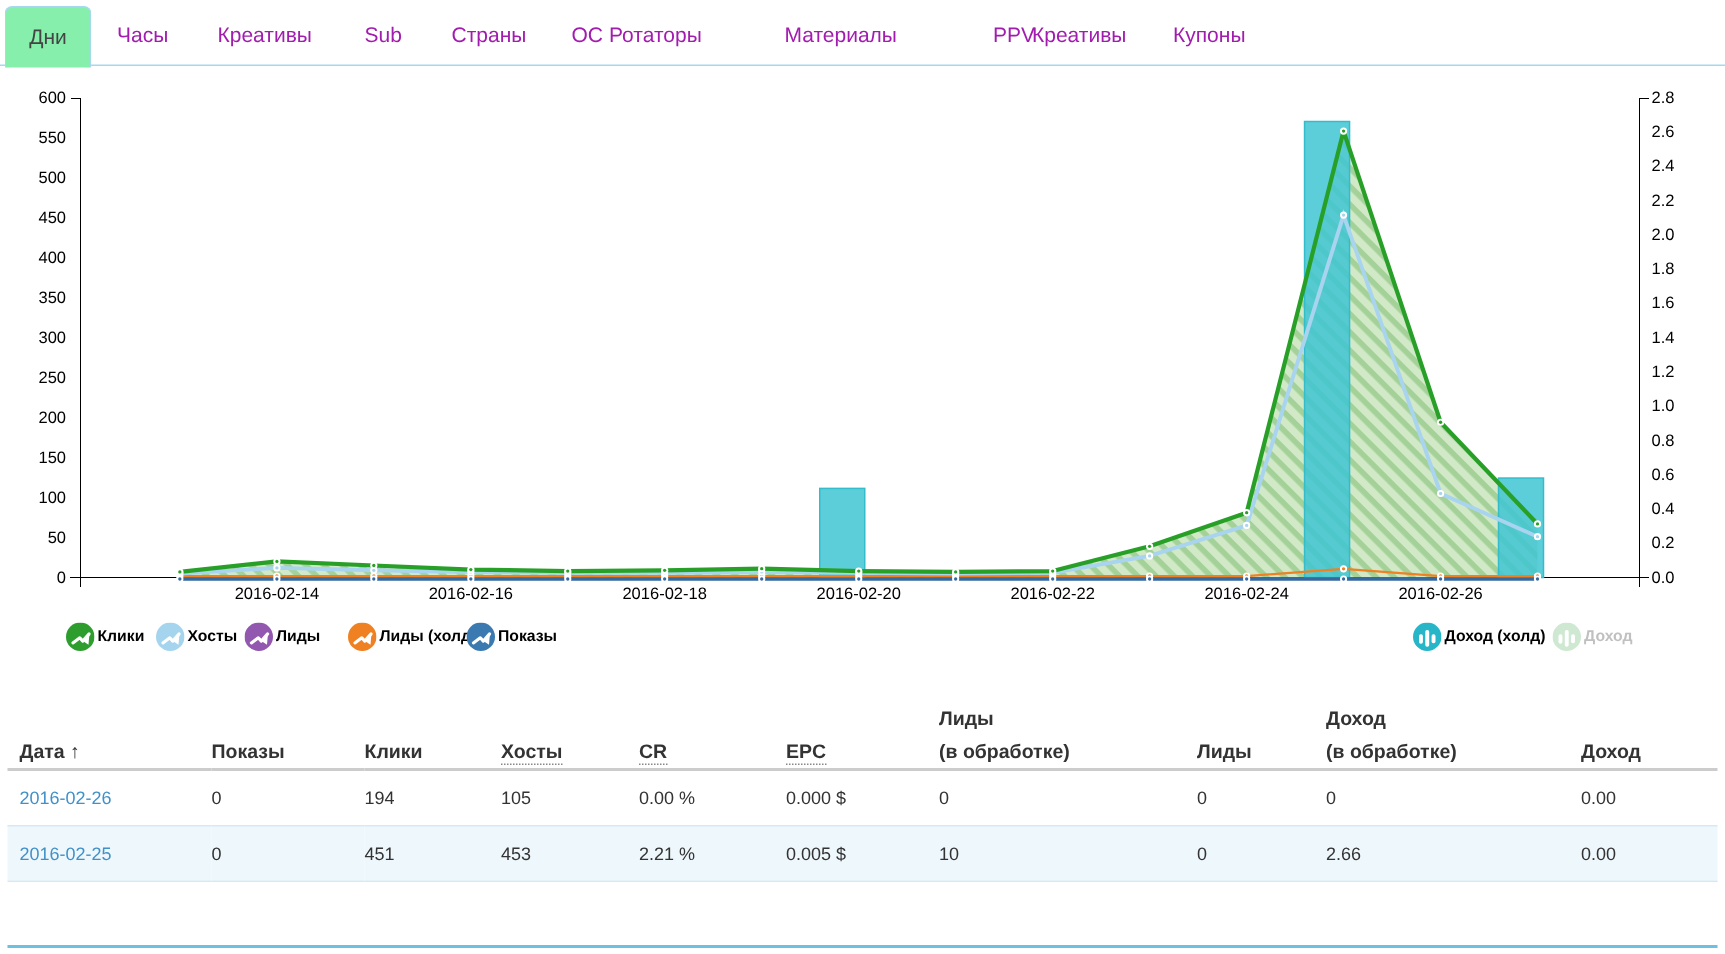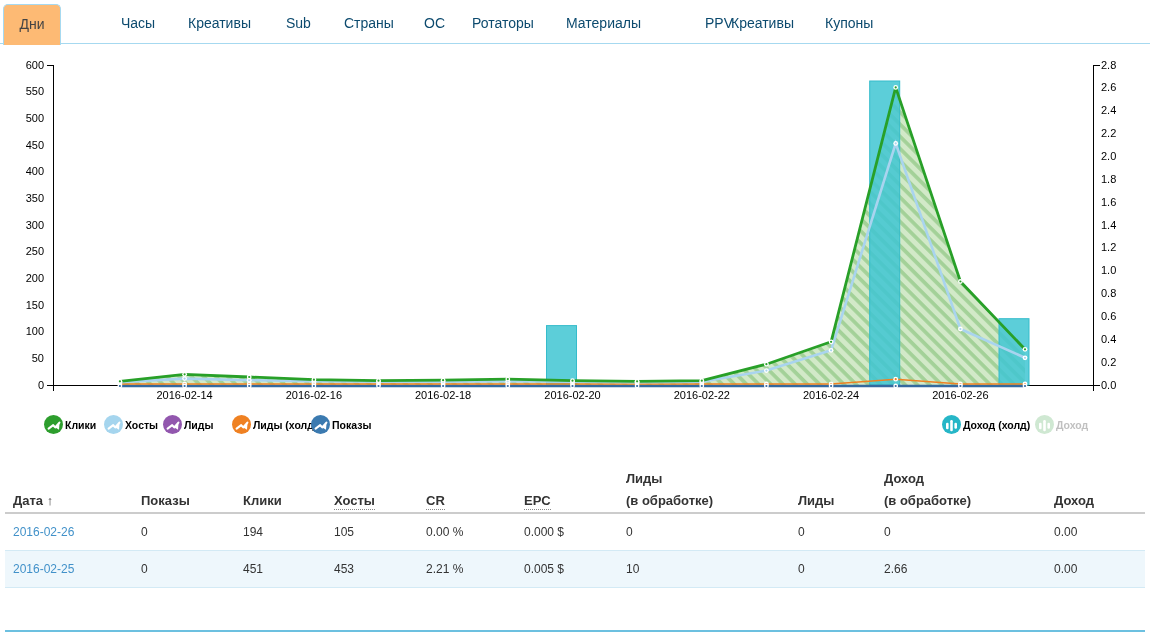--- a/index.html
+++ b/index.html
@@ -1,18 +1,18 @@
 <!DOCTYPE html>
 <html><head><meta charset="utf-8">
 <style>
 * { margin:0; padding:0; box-sizing:border-box; }
 html,body { width:1150px; height:636px; background:#fff; font-family:"Liberation Sans",sans-serif; position:relative; overflow:hidden; }
 .tabbar { position:absolute; left:0; top:4px; width:1150px; height:40px; border-bottom:1px solid #a6d9f0; z-index:5; background:#fff; }
-.tab { position:absolute; top:0; height:39px; line-height:39px; font-size:14px; color:#0c4a6e;margin-left:43px; }
-.tabactive { position:absolute; left:3px; top:0; width:58px; height:41px; background:#fdba74; border:1px solid #a6d9f0; border-bottom:none; border-radius:5px 5px 0 0; text-align:center; line-height:39px; font-size:14px; color:#444; }
+.tab { position:absolute; top:0; height:39px; line-height:39px; font-size:14px; color:#a21caf; }
+.tabactive { position:absolute; left:3px; top:0; width:58px; height:41px; background:#86efac; border:1px solid #a6d9f0; border-bottom:none; border-radius:5px 5px 0 0; text-align:center; line-height:39px; font-size:14px; color:#444; }
 .al { font-size:11px; fill:#000; font-family:"Liberation Sans",sans-serif; }
 .legend { position:absolute; left:0; top:415px; width:1150px; height:24px; z-index:4; }
 .li { position:absolute; top:0; height:19px; white-space:nowrap; }
 .li svg { vertical-align:middle; margin-right:2px; }
 .li span { font-size:10.5px; font-weight:bold; vertical-align:middle; }
 .tbl { position:absolute; left:5px; top:468px; width:1140px; border-collapse:collapse; table-layout:fixed; }
 .tbl th { font-size:13px; font-weight:bold; color:#333; text-align:left; vertical-align:bottom; padding:0 0 0 0; border-bottom:2px solid #ccc; line-height:22px; }
 .tbl td { font-size:12px; color:#333; height:37px; padding:0; border-bottom:1px solid #d3eaf5; }
 .tbl td a { color:#4191c9; text-decoration:none; }
 .tbl tr.odd td { background:#eef7fc; }
@@ -20,21 +20,21 @@
 .du { border-bottom:1px dotted #888; padding-bottom:1px; }
 .strip { position:absolute; left:5px; top:630px; width:1140px; height:2px; background:#6cc0e0; }
 </style></head>
 <body>
 <div class="tabbar">
     <span class="tab" style="left:78px">Часы</span>
     <span class="tab" style="left:145px">Креативы</span>
     <span class="tab" style="left:243px">Sub</span>
     <span class="tab" style="left:301px">Страны</span>
     <span class="tab" style="left:381px">ОС</span>
-    <span class="tab" style="left:429px">Ротаторы</span>
+    <span class="tab" style="left:406px">Ротаторы</span>
     <span class="tab" style="left:523px">Материалы</span>
     <span class="tab" style="left:662px">PPV</span>
     <span class="tab" style="left:688px">Креативы</span>
     <span class="tab" style="left:782px">Купоны</span>
     <div class="tabactive">Дни</div>
   </div>
 <svg width="1150" height="450" viewBox="0 0 1150 450" style="position:absolute;left:0;top:0;">
 <defs>
 <pattern id="hatch" width="8.6" height="8.6" patternUnits="userSpaceOnUse" patternTransform="rotate(45 0 0)">
 <rect width="8.6" height="8.6" fill="#d2e9c8"></rect>

